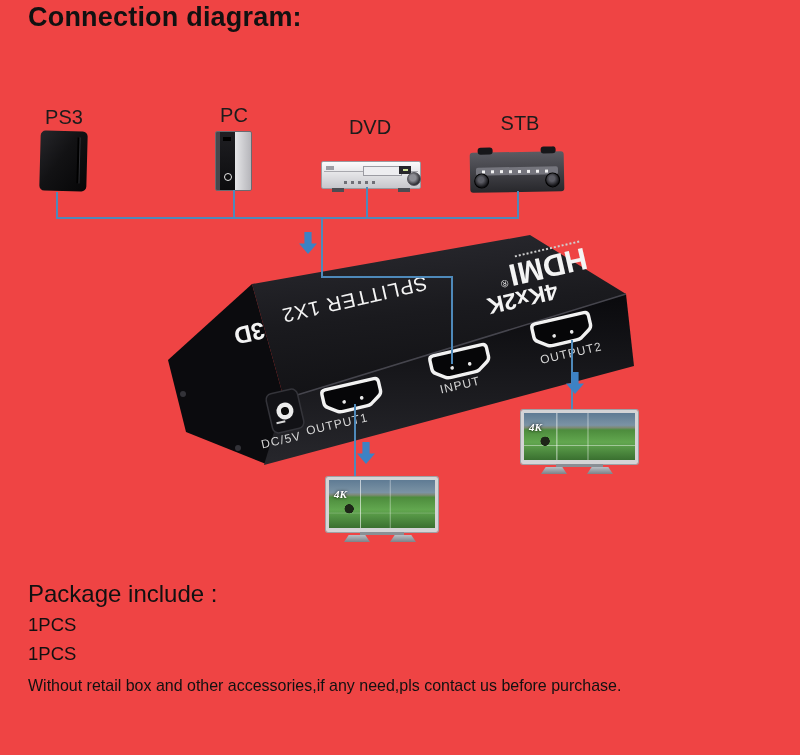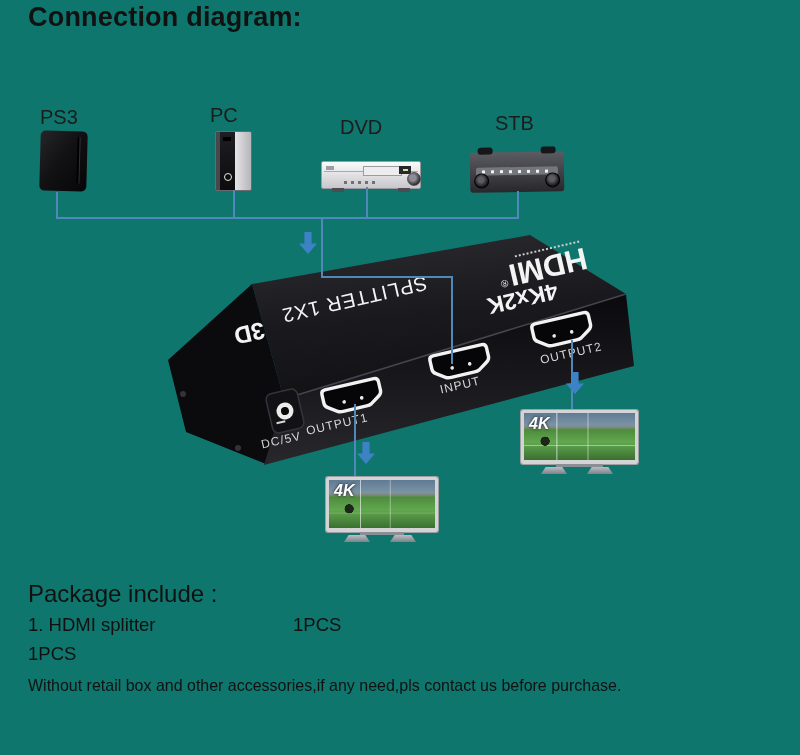--- a/index.html
+++ b/index.html
@@ -1,22 +1,22 @@
 <!DOCTYPE html>
 <html><head>
 <meta charset="utf-8">
 <style>
   html,body{margin:0;padding:0;background:#fff;}
-  .canvas{position:relative;width:800px;height:755px;background:#0f766e;overflow:hidden;
+  .canvas{position:relative;width:800px;height:755px;background:#ef4444;overflow:hidden;
           font-family:"Liberation Sans",sans-serif;color:#111;}
   .abs{position:absolute;}
 
   
   .page-title{left:28px;top:2px;font-size:27px;font-weight:bold;letter-spacing:.2px;}
-  .src-label{font-size:20px;color:#1c1c1c;}
+  .src-label{font-size:20px;color:#1c1c1c;text-align:center;}
 
   
   .ln{background:#4e89ba;}
   .v{width:2px;} .h{height:2px;}
   .arrow{width:18px;height:22px;background:#3d82c4;
          clip-path:polygon(30% 0,70% 0,70% 52%,100% 52%,50% 100%,0 52%,30% 52%);}
 
   
   .ps3{left:40px;top:131px;width:47px;height:60px;border-radius:5px;transform:rotate(1.5deg);
        background:linear-gradient(125deg,#26262a 0%,#121214 45%,#060607 100%);}
@@ -55,22 +55,22 @@
   .tv{}
   .tv .screen{position:relative;border:3px solid #d4d4d6;border-bottom-width:4px;border-radius:2px;
       box-shadow:0 0 0 1px #9fa0a4;overflow:hidden;}
   .tv .pic{position:absolute;inset:0;
       background:
         radial-gradient(circle 8px at 19% 60%,#1e2618 0 55%,rgba(0,0,0,0) 60%),
         linear-gradient(90deg,rgba(0,0,0,0) 29%,rgba(255,255,255,.75) 29.5%,rgba(0,0,0,0) 30.5%),
         linear-gradient(90deg,rgba(0,0,0,0) 57%,rgba(255,255,255,.6) 57.5%,rgba(0,0,0,0) 58.5%),
         linear-gradient(0deg,rgba(0,0,0,0) 30%,rgba(255,255,255,.5) 31%,rgba(0,0,0,0) 32.5%),
         linear-gradient(180deg,#5f7b94 0%,#7b93a4 26%,#7e8a77 31%,#4d8c3d 36%,#62a74f 62%,#3a7030 100%);}
-  .tv .fourk{position:absolute;left:5px;top:2px;color:#fff;font-size:16px;font-weight:bold;
-      font-style:italic;text-shadow:0 0 3px rgba(0,0,0,.9);}
+  .tv .fourk{position:absolute;left:5px;top:8px;color:#fff;font-size:11px;font-weight:bold;
+      font-style:italic;text-shadow:0 0 3px rgba(0,0,0,.9);font-family:Liberation Serif, serif;}
   .tv .bar{position:absolute;left:30%;width:40%;height:3px;background:#8a8f95;}
   .tv .foot{position:absolute;width:26px;height:7px;background:linear-gradient(#b9bec4,#7e8288);
       clip-path:polygon(18% 0,82% 0,100% 100%,0 100%);}
 
   
   .pkg-heading{left:28px;top:580px;font-size:24px;font-weight:normal;}
   .pkg-rows{left:28px;top:614px;width:420px;}
   .pkg-row{display:grid;grid-template-columns:265px auto;align-items:baseline;height:29px;font-size:18.5px;}
   .pkg-note{left:28px;top:676px;font-size:17px;white-space:nowrap;transform:scaleX(.94);transform-origin:left center;}
 
@@ -207,21 +207,20 @@
       <span class="fourk">4K</span>
     </div>
     <div class="bar" style="top:54px;"></div>
     <div class="foot" style="left:20px;top:57px;"></div>
     <div class="foot" style="left:66px;top:57px;"></div>
   </div>
 
   <div class="abs pkg-heading">Package include :</div>
   <div class="abs pkg-rows">
     <div class="pkg-row">
-      <span>1. HDMI splitter</span>
       <span>1PCS</span>
     </div>
     <div class="pkg-row">
       <span>1PCS</span>
     </div>
   </div>
   <div class="abs pkg-note">Without retail box and other accessories,if any need,pls contact us before purchase.</div>
 
 </div>
 

